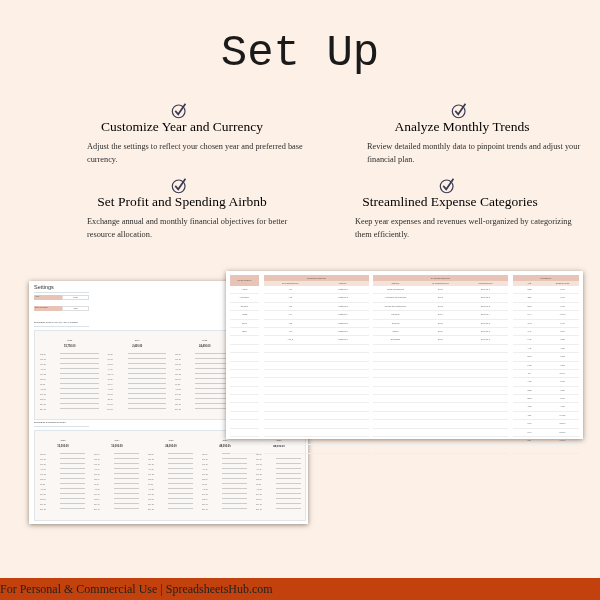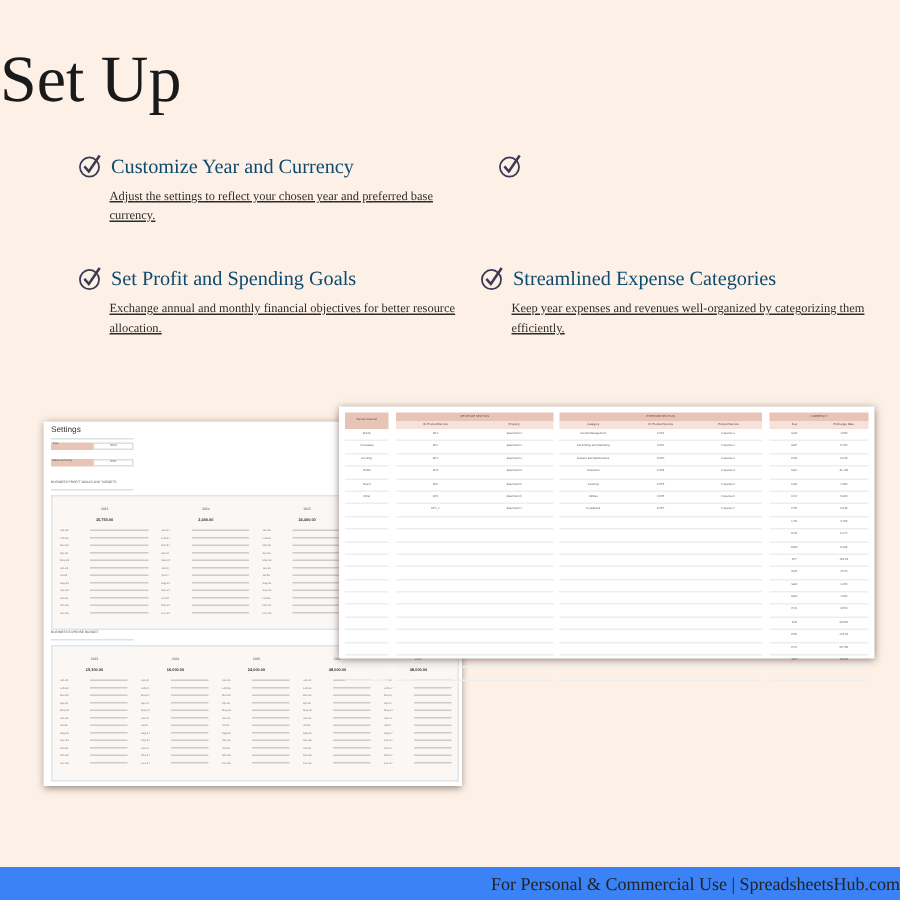--- a/index.html
+++ b/index.html
@@ -1,21 +1,21 @@
 <!DOCTYPE html>
 <html><head>
 <meta charset="utf-8">
 <style>
   html, body { margin:0; padding:0; }
   body { width:600px; height:600px; background:#fdf1e7; position:relative; overflow:hidden; font-family:"Liberation Serif", serif; color:#1a1a1a; }
-  .title { position:absolute; top:28px; left:0; width:600px; font-size:44px; line-height:50px; font-family:Liberation Serif, serif; }
+  .title { position:absolute; top:28px; left:0; width:600px; text-align:center; font-size:44px; line-height:50px; font-family:Liberation Mono, monospace; }
   .feature { position:absolute; width:260px; }
-  .feature .head { display:flex; align-items:center; font-size:13.5px; color:#0c4a6e; }
+  .feature .head { display:flex; align-items:center; font-size:13.5px; color:#000000;flex-direction:column; }
   .feature .icon { width:17px; height:17px; margin-right:5px; flex:none; }
-  .feature .desc { margin-left:21px; margin-top:5px; font-size:8.3px; line-height:13px; color:#2d2d2d;text-decoration:underline; }
+  .feature .desc { margin-left:35px; margin-top:5px; font-size:8.3px; line-height:13px; color:#2d2d2d; }
   .f1 { left:52px; top:102px; } .f2 { left:332px; top:102px; }
   .f3 { left:52px; top:177px; } .f4 { left:320px; top:177px; }
 
   .sheet { position:absolute; background:#fff; box-shadow:0 1px 5px rgba(60,40,30,.55); font-family:"Liberation Sans", sans-serif; }
   .sheet1 { left:29px; top:281px; width:279px; height:243px; }
   .sheet2 { left:226px; top:271px; width:357px; height:168px; }
 
   .s1-title { position:absolute; left:5px; top:3px; font-size:5.5px; color:#333; }
   .s1-title-line { position:absolute; left:5px; top:11px; width:55px; height:1px; background:#d9e2e6; }
   .s1-field { position:absolute; left:5px; height:5px; width:55px; display:flex; font-size:2px; }
@@ -32,21 +32,21 @@
   .ycol .r .m { width:20px; padding-left:2px; }
   .ycol .r .v { flex:1; border-bottom:0.5px solid #ccc; text-align:center; margin-right:3px; }
 
   .s2-tbl { position:absolute; top:4px; }
   .s2-h1 { background:#e8c4b6; font-size:2px; color:#6a4a40; text-align:center; height:6px; line-height:6px; }
   .s2-h2 { background:#f5e2da; font-size:2px; color:#6a4a40; display:flex; height:5px; line-height:5px; }
   .s2-h2 span { flex:1; text-align:center; }
   .s2-row { display:flex; height:7.4px; line-height:7.4px; font-size:1.9px; color:#666; border-bottom:0.5px solid #eee; }
   .s2-row span { flex:1; text-align:center; }
 
-  .footer { position:absolute; left:0; top:578px; width:600px; height:22px; background:#3b82f6; text-align:right; font-size:12px; line-height:22px; color:#222; font-family:"Liberation Serif", serif; }
+  .footer { position:absolute; left:0; top:578px; width:600px; height:22px; background:#c2410c; text-align:left; font-size:12px; line-height:22px; color:#222; font-family:"Liberation Serif", serif; }
 </style>
 </head>
 <body>
 
 <div class="title">Set Up</div>
 
 <div class="feature f1">
   <div class="head">
       <svg class="icon" viewBox="0 0 20 20">
         <circle cx="9" cy="11" r="7.5" fill="none" stroke="#3a3a52" stroke-width="1.4"></circle>
@@ -55,29 +55,31 @@
       <span>Customize Year and Currency</span>
     </div>
   <div class="desc">Adjust the settings to reflect your chosen year and preferred base currency.</div>
 </div>
 <div class="feature f2">
   <div class="head">
       <svg class="icon" viewBox="0 0 20 20">
         <circle cx="9" cy="11" r="7.5" fill="none" stroke="#3a3a52" stroke-width="1.4"></circle>
         <path d="M5 10.5 L8.5 14.5 L17 2" fill="none" stroke="#3a3a52" stroke-width="2"></path>
       </svg>
+      <span>Analyze Monthly Trends</span>
     </div>
+  <div class="desc">Review detailed monthly data to pinpoint trends and adjust your financial plan.</div>
 </div>
 <div class="feature f3">
   <div class="head">
       <svg class="icon" viewBox="0 0 20 20">
         <circle cx="9" cy="11" r="7.5" fill="none" stroke="#3a3a52" stroke-width="1.4"></circle>
         <path d="M5 10.5 L8.5 14.5 L17 2" fill="none" stroke="#3a3a52" stroke-width="2"></path>
       </svg>
-      <span>Set Profit and Spending Goals</span>
+      <span>Set Profit and Spending Airbnb</span>
     </div>
   <div class="desc">Exchange annual and monthly financial objectives for better resource allocation.</div>
 </div>
 <div class="feature f4">
   <div class="head">
       <svg class="icon" viewBox="0 0 20 20">
         <circle cx="9" cy="11" r="7.5" fill="none" stroke="#3a3a52" stroke-width="1.4"></circle>
         <path d="M5 10.5 L8.5 14.5 L17 2" fill="none" stroke="#3a3a52" stroke-width="2"></path>
       </svg>
       <span>Streamlined Expense Categories</span>

